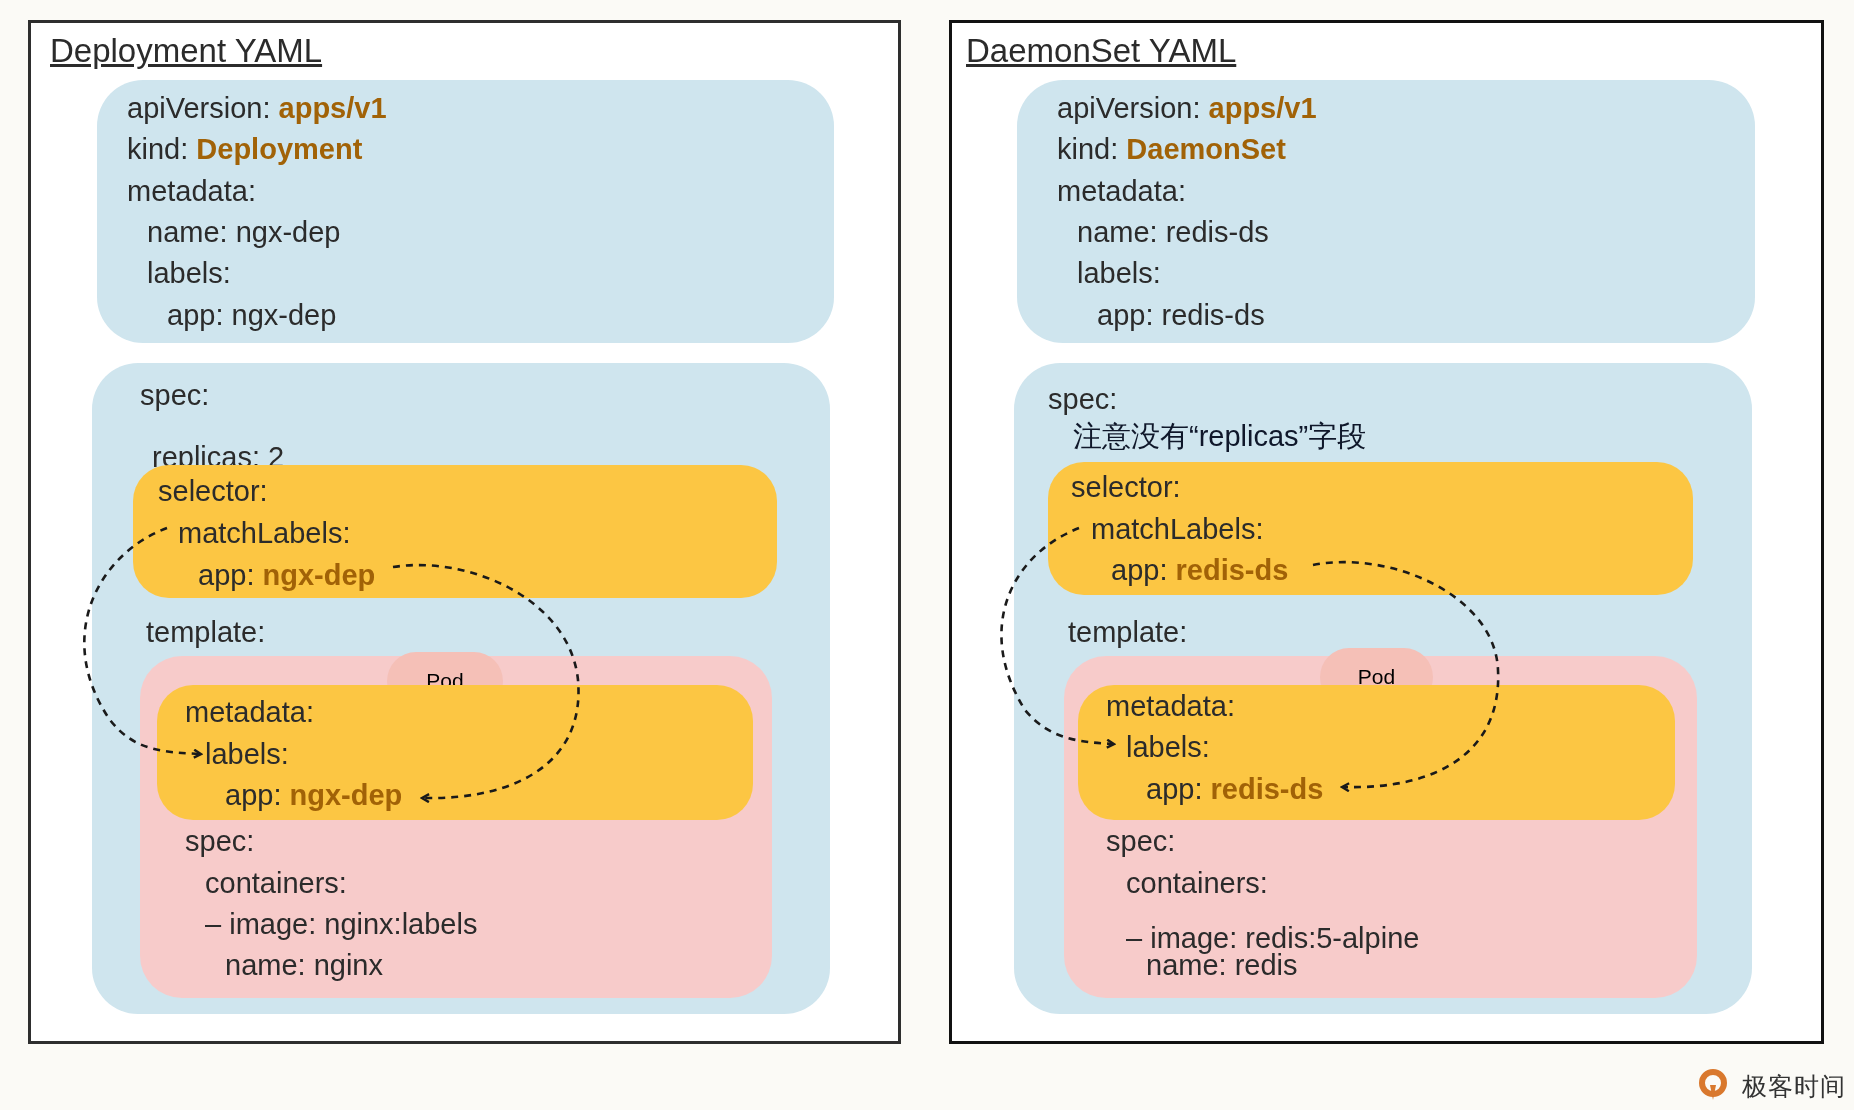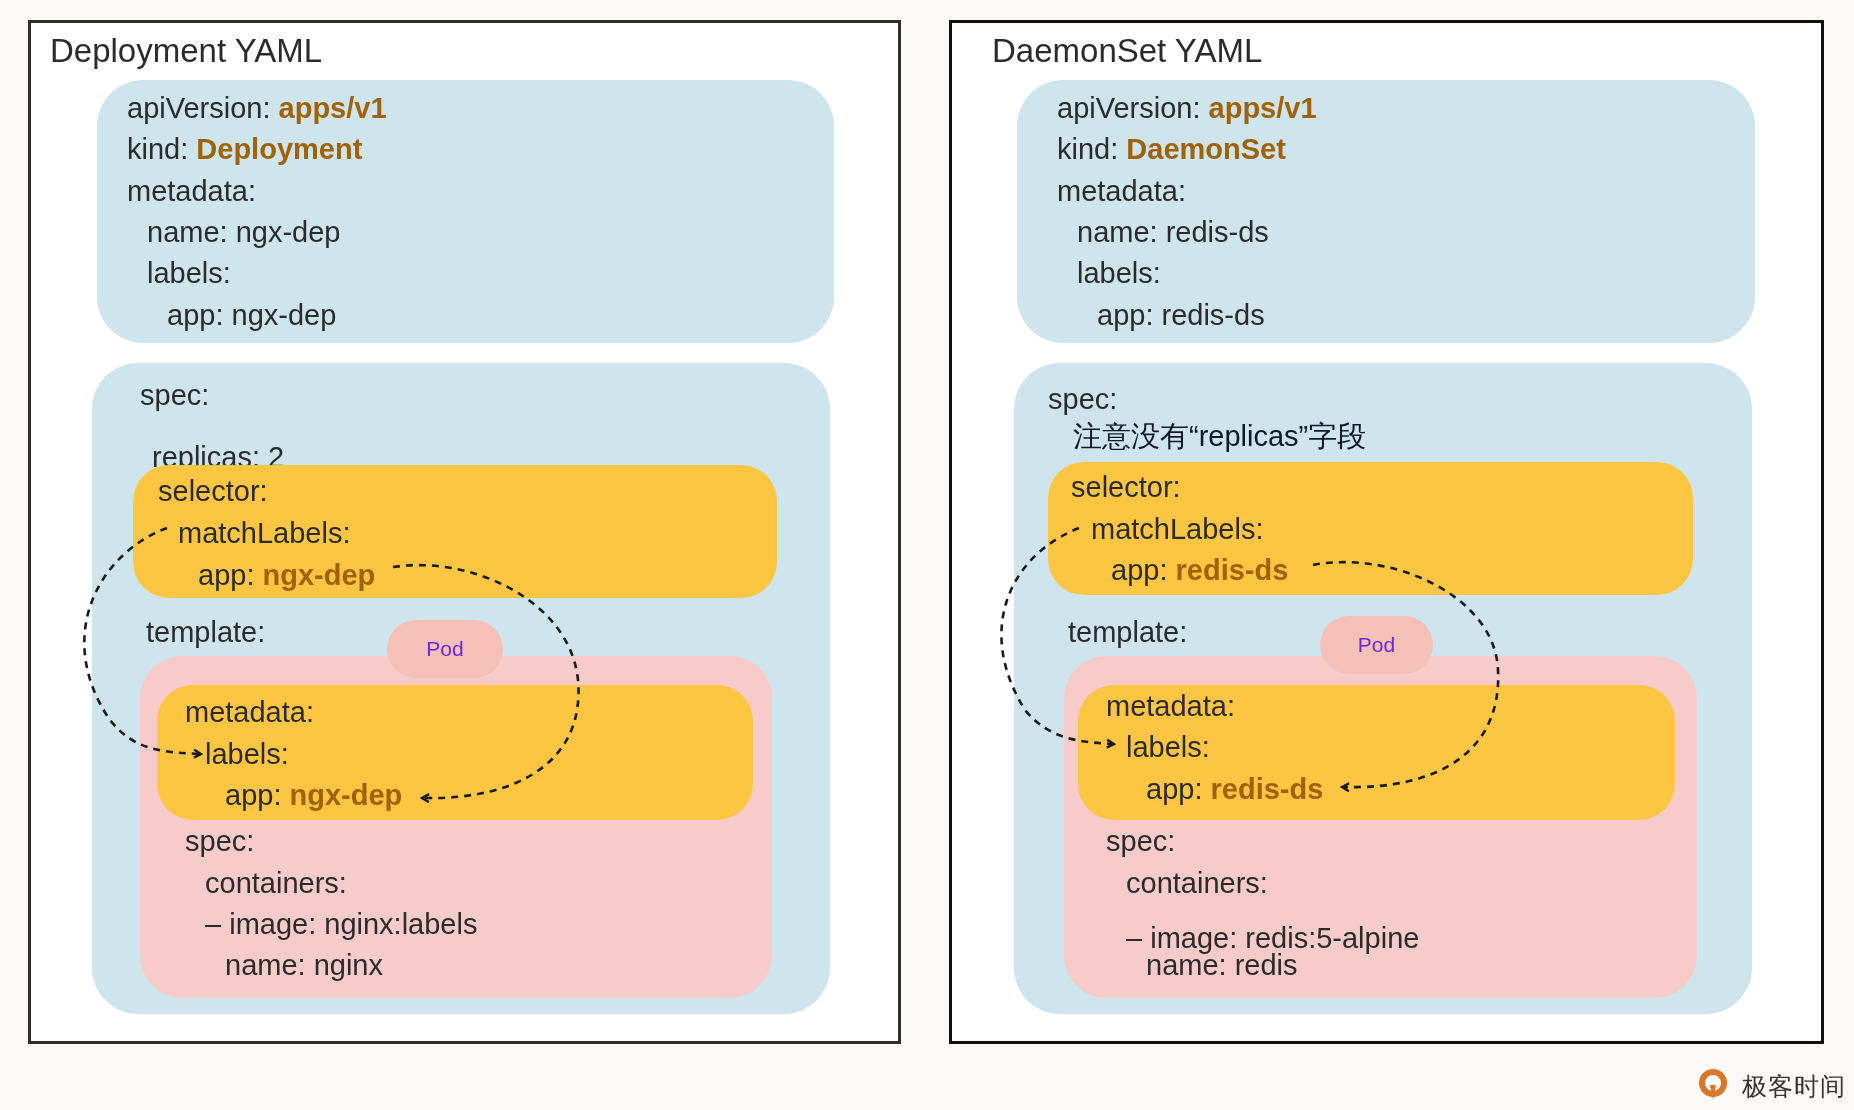--- a/index.html
+++ b/index.html
@@ -4,27 +4,27 @@
 <style>
   html, body { margin:0; padding:0; }
   body {
     width:1854px; height:1110px; position:relative; overflow:hidden;
     background:#fbfaf6;
     font-family:"Liberation Sans","DejaVu Sans",sans-serif;
     color:#2b2b2b;
   }
   .panel { position:absolute; background:#ffffff; border:3px solid #2e2e2e; box-sizing:border-box; }
   .panel.right { border-color:#111; }
-  .panel-title { position:absolute; font-size:33px; color:#2b2b2b; white-space:nowrap; }
+  .panel-title { position:absolute; font-size:33px; color:#2b2b2b; white-space:nowrap;text-decoration:underline; }
   .box { position:absolute; box-sizing:border-box; }
   .blue { background:#cfe5ee; border-radius:46px; }
   .yellow { background:#fcc643; border-radius:36px; }
   .pink { background:#f7cbca; border-radius:42px; }
   .pod { position:absolute; background:#f5c0b7; border-radius:30px; font-size:21px;
-         display:flex; align-items:center; justify-content:center; color:#6d28d9; }
+         display:flex; align-items:center; justify-content:center; color:#000000;margin-top:32px; }
   .line { position:absolute; font-size:29px; white-space:nowrap; line-height:1; }
   .line b { font-weight:bold; color:#a16207; }
   .note { color:#0f172a; }
   svg.arrows { position:absolute; left:0; top:0; width:1854px; height:1110px; pointer-events:none; }
   .logo { position:absolute; left:1698px; top:1069px; display:flex; align-items:center; gap:14px; }
   .logo-text { font-size:25px; color:#333; letter-spacing:1px; }
 </style>
 </head>
 <body>
 
@@ -57,21 +57,21 @@
 <div class="line" style="left:185px;top:698px;">metadata:</div>
 <div class="line" style="left:205px;top:740px;">labels:</div>
 <div class="line" style="left:225px;top:781px;"><span>app:</span> <b>ngx-dep</b></div>
 
 <div class="line" style="left:185px;top:827px;">spec:</div>
 <div class="line" style="left:205px;top:869px;">containers:</div>
 <div class="line" style="left:205px;top:910px;">– image: nginx:labels</div>
 <div class="line" style="left:225px;top:951px;">name: nginx</div>
 
 <div class="panel right" style="left:949px;top:20px;width:875px;height:1024px;"></div>
-<div class="panel-title" style="left:992px;top:32px;">DaemonSet YAML</div>
+<div class="panel-title" style="left:966px;top:32px;">DaemonSet YAML</div>
 
 <div class="box blue" style="left:1017px;top:80px;width:738px;height:263px;"></div>
 <div class="line" style="left:1057px;top:94px;"><span>apiVersion:</span> <b>apps/v1</b></div>
 <div class="line" style="left:1057px;top:135px;"><span>kind:</span> <b>DaemonSet</b></div>
 <div class="line" style="left:1057px;top:177px;">metadata:</div>
 <div class="line" style="left:1077px;top:218px;">name: redis-ds</div>
 <div class="line" style="left:1077px;top:259px;">labels:</div>
 <div class="line" style="left:1097px;top:301px;">app: redis-ds</div>
 
 <div class="box blue" style="left:1014px;top:363px;width:738px;height:651px;"></div>

